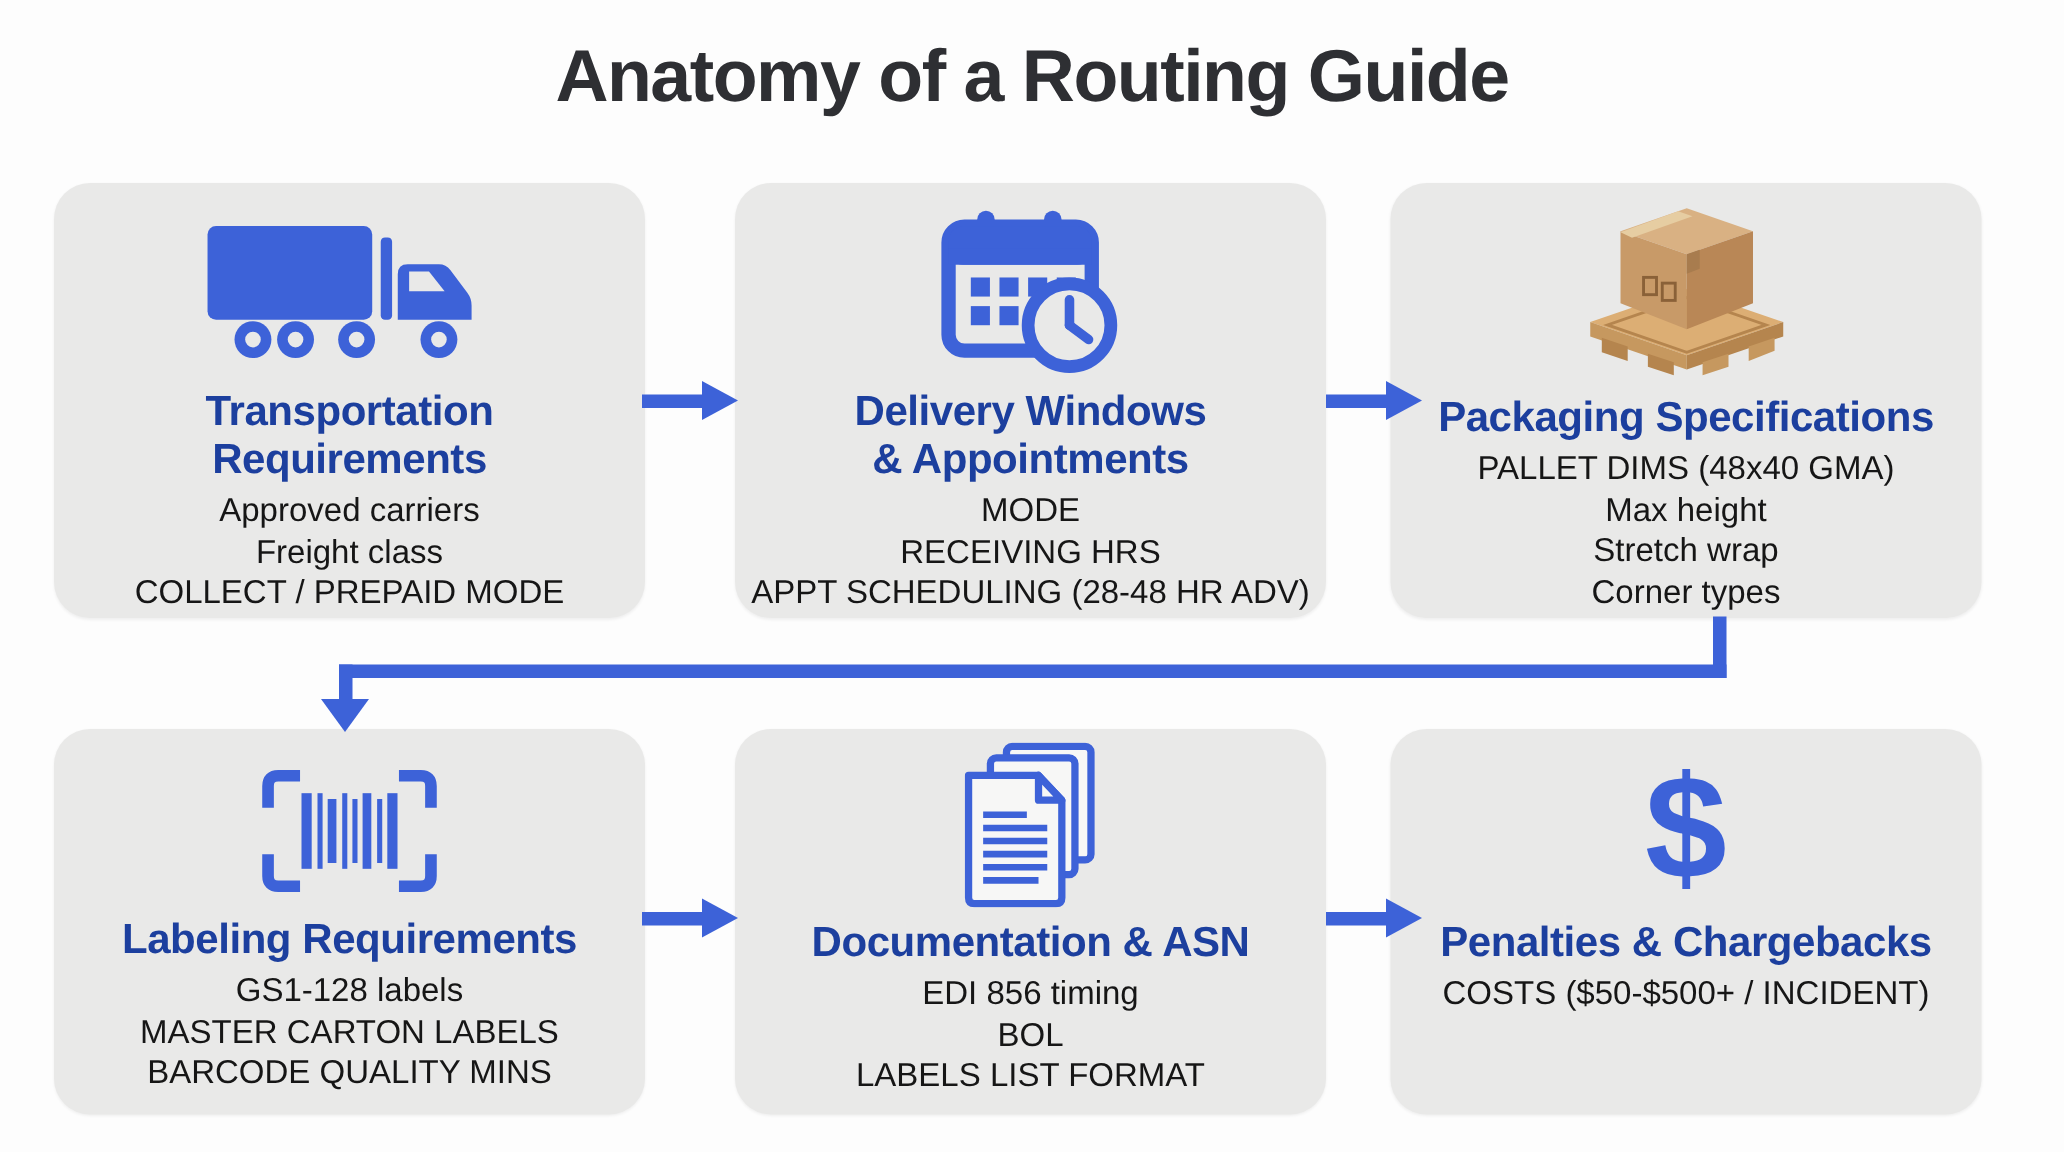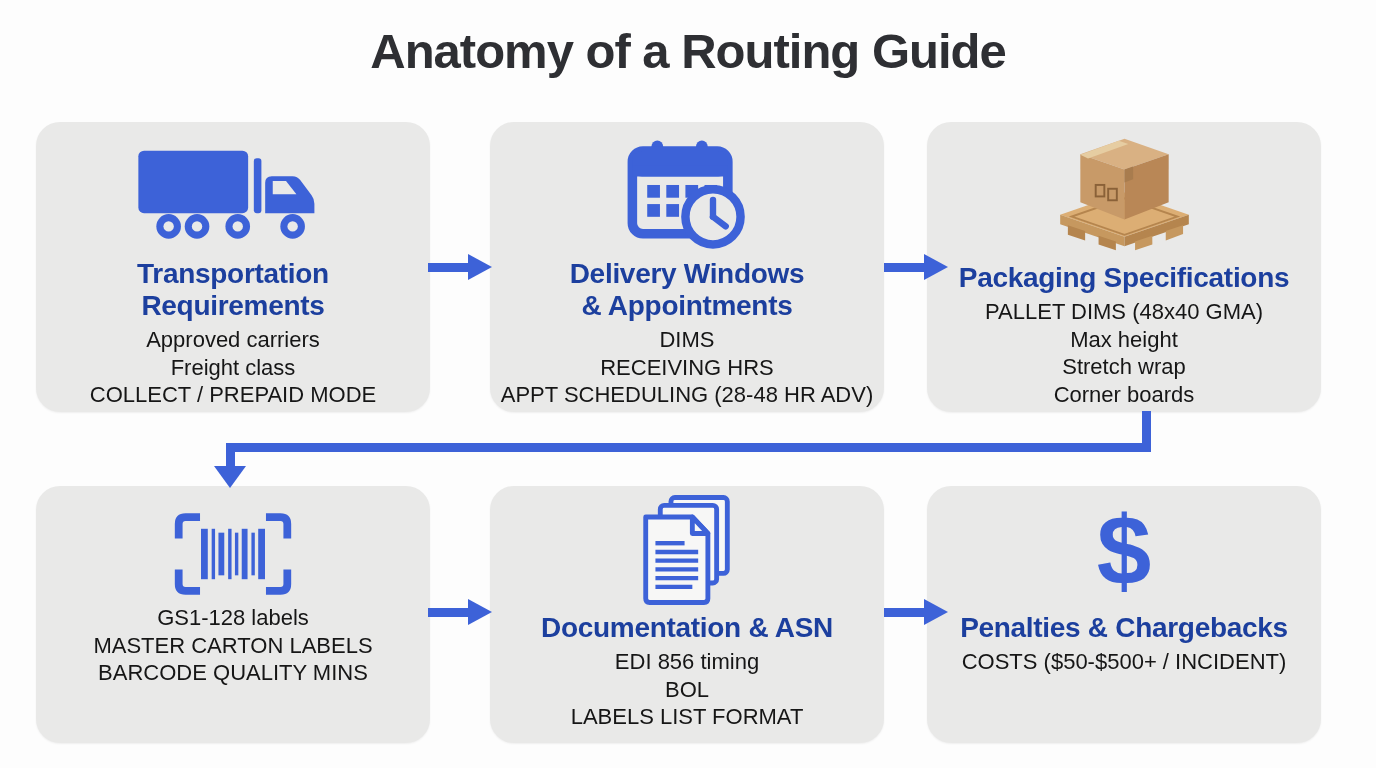--- a/index.html
+++ b/index.html
@@ -121,21 +121,21 @@
         <rect x="20" y="62" width="12" height="12" fill="currentColor"></rect>
         <rect x="38" y="62" width="12" height="12" fill="currentColor"></rect>
         <circle cx="82" cy="74" r="26" style="fill:var(--card-bg)" stroke="currentColor" stroke-width="8"></circle>
         <line x1="82" y1="74" x2="82" y2="58" stroke="currentColor" stroke-width="6" stroke-linecap="round"></line>
         <line x1="82" y1="74" x2="94" y2="83" stroke="currentColor" stroke-width="6" stroke-linecap="round"></line>
       </svg>
     </div>
     <h2 class="card-title">Delivery Windows
 &amp; Appointments</h2>
     <div class="card-lines">
-      <div class="line">DIMS</div>
+      <div class="line">MODE</div>
       <div class="line">RECEIVING HRS</div>
       <div class="line">APPT SCHEDULING (28-48 HR ADV)</div>
     </div>
   </section>
 
   <section class="card row1 col3">
     <div class="icon-wrap iw-pallet">
       <svg width="165" height="120" viewBox="0 0 170 125" aria-hidden="true">
 
         <polygon points="85,60 152,83 85,106 18,83" style="fill:var(--pallet-top)"></polygon>
@@ -154,41 +154,42 @@
         <polygon points="85,36 94,32.8 94,46 85,49.5" style="fill:#a87c4e"></polygon>
         <rect x="55" y="52" width="9" height="12" fill="none" stroke="#8a6138" stroke-width="2"></rect>
         <rect x="68" y="56" width="9" height="12" fill="none" stroke="#8a6138" stroke-width="2"></rect>
       </svg>
     </div>
     <h2 class="card-title">Packaging Specifications</h2>
     <div class="card-lines">
       <div class="line">PALLET DIMS (48x40 GMA)</div>
       <div class="line">Max height</div>
       <div class="line">Stretch wrap</div>
-      <div class="line">Corner boards</div>
+      <div class="line">Corner types</div>
     </div>
   </section>
 
   <section class="card row2 col1">
     <div class="icon-wrap iw-barcode">
       <svg width="128" height="94" viewBox="0 0 132 96" aria-hidden="true">
         <path d="M10 32 V17 q0-7 7-7 h15" fill="none" stroke="currentColor" stroke-width="8"></path>
         <path d="M100 10 h15 q7 0 7 7 v15" fill="none" stroke="currentColor" stroke-width="8"></path>
         <path d="M10 64 v15 q0 7 7 7 h15" fill="none" stroke="currentColor" stroke-width="8"></path>
         <path d="M122 64 v15 q0 7 -7 7 h-15" fill="none" stroke="currentColor" stroke-width="8"></path>
         <rect x="33" y="22" width="7" height="52" fill="currentColor"></rect>
         <rect x="44" y="22" width="3.5" height="52" fill="currentColor"></rect>
         <rect x="51" y="26" width="6" height="44" fill="currentColor"></rect>
         <rect x="61" y="22" width="3.5" height="52" fill="currentColor"></rect>
         <rect x="68" y="26" width="3.5" height="44" fill="currentColor"></rect>
         <rect x="75" y="22" width="6" height="52" fill="currentColor"></rect>
         <rect x="85" y="26" width="3.5" height="44" fill="currentColor"></rect>
         <rect x="92" y="22" width="7" height="52" fill="currentColor"></rect>
       </svg>
     </div>
+    <h2 class="card-title">Labeling Requirements</h2>
     <div class="card-lines">
       <div class="line">GS1-128 labels</div>
       <div class="line">MASTER CARTON LABELS</div>
       <div class="line">BARCODE QUALITY MINS</div>
     </div>
   </section>
 
   <section class="card row2 col2">
     <div class="icon-wrap iw-docs">
       <svg width="102" height="110" viewBox="0 0 105 112" aria-hidden="true">

